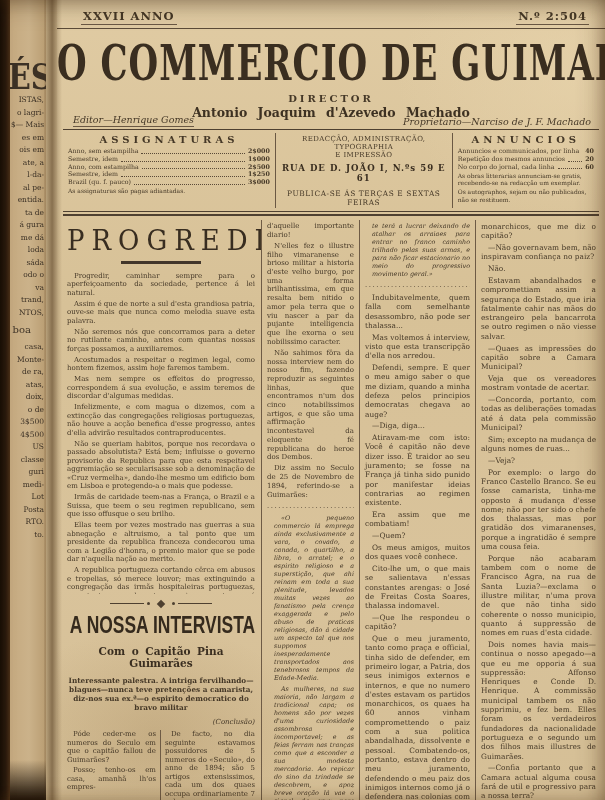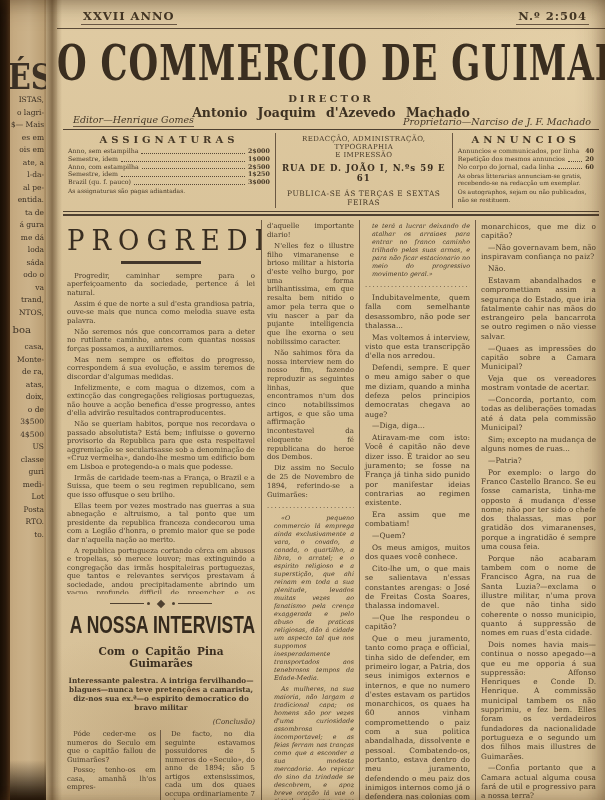--- a/index.html
+++ b/index.html
@@ -223,20 +223,21 @@
 
     <div class="cols">
 
       <div class="col colw">
         <div class="prog-title">PROGREDIOR</div>
         <div class="prog-rule"></div>
         <div class="prog-text">
           <p>Progredir, caminhar sempre para o aperfeiçoamento da sociedade, pertence á lei natural.</p>
           <p>Assim é que de norte a sul d'esta grandiosa patria, ouve-se mais que nunca como melodia suave esta palavra.</p>
           <p>Não seremos nós que concorramos para a deter no rutilante caminho, antes com quantas nossas forças possamos, a auxiliaremos.</p>
+          <p>Acostumados a respeitar o regimen legal, como hontem fizemos, assim hoje faremos tambem.</p>
           <p>Mas nem sempre os effeitos do progresso, correspondem á sua evolução, e assim teremos de discordar d'algumas medidas.</p>
           <p>Infelizmente, e com magua o dizemos, com a extincção das congregações religiosas portuguezas, não houve a acção benefica d'esse progresso, antes d'ella advirão resultados contraproducentes.</p>
           <p>Não se queriam habitos, porque nos recordava o passado absolutista? Está bem; influisse o governo provisorio da Republica para que esta respeitavel aggremiação se secularisasse sob a denominação de «Cruz vermelha», dando-lhe mesmo um edificio bom em Lisboa e protegendo-a o mais que podesse.</p>
           <p>Irmãs de caridade teem-nas a França, o Brazil e a Suissa, que teem o seu regimen republicano, sem que isso offusque o seu brilho.</p>
           <p>Ellas teem por vezes mostrado nas guerras a sua abnegação e altruismo, a tal ponto que um presidente da republica franceza condecorou uma com a Legião d'honra, o premio maior que se pode dar n'aquella nação ao merito.</p>
           <p>A republica portugueza cortando cêrca em abusos e tropelias, só merece louvor; mas extinguindo a congregação das irmãs hospitaleiras portuguezas, que tantos e relevantes serviços prestavam á sociedade, andou precipitadamente abrindo um vacuo profundo, difficil de preencher, e os resultados estão-se já vendo, luctando os hospitaes e asylos com graves difficuldades, para satisfazerem ao fim altruista e generoso, a que se propõem.</p>
 
         </div>
         <div class="ornament">
           <div class="oline"></div>
@@ -290,21 +291,21 @@
 
       <div class="col c4">
         <p class="noindent">monarchicos, que me diz o capitão?</p>
         <p>—Não governavam bem, não inspiravam confiança no paiz?</p>
         <p>Não.</p>
         <p>Estavam abandalhados e compromettiam assim a segurança do Estado, que iria fatalmente cahir nas mãos do estrangeiro pela bancarrota se outro regimen o não viesse salvar.</p>
         <p>—Quaes as impressões do capitão sobre a Camara Municipal?</p>
         <p>Veja que os vereadores mostram vontade de acertar.</p>
         <p>—Concorda, portanto, com todas as deliberações tomadas até á data pela commissão Municipal?</p>
         <p>Sim; excepto na mudança de alguns nomes de ruas...</p>
-        <p>—Patria?</p>
+        <p>—Veja?</p>
         <p>Por exemplo: o largo do Franco Castello Branco. Se eu fosse camarista, tinha-me opposto á mudança d'esse nome; não por ter sido o chefe dos thalassas, mas por gratidão dos vimaranenses, porque a ingratidão é sempre uma cousa feia.</p>
         <p>Porque não acabaram tambem com o nome de Francisco Agra, na rua de Santa Luzia?—exclama o illustre militar, n'uma prova de que não tinha sido coherente o nosso municipio, quanto á suppressão de nomes em ruas d'esta cidade.</p>
         <p>Dois nomes havia mais—continua o nosso apegado—a que eu me opporia á sua suppressão: Affonso Henriques e Conde D. Henrique. A commissão municipal tambem os não supprimiu, e fez bem. Elles foram os verdadeiros fundadores da nacionalidade portugueza e o segundo um dos filhos mais illustres de Guimarães.</p>
         <p>—Confia portanto que a Camara actual alguma cousa fará de util e progressivo para a nossa terra?</p>
 
       </div>
 
     </div>
   </div>
 

